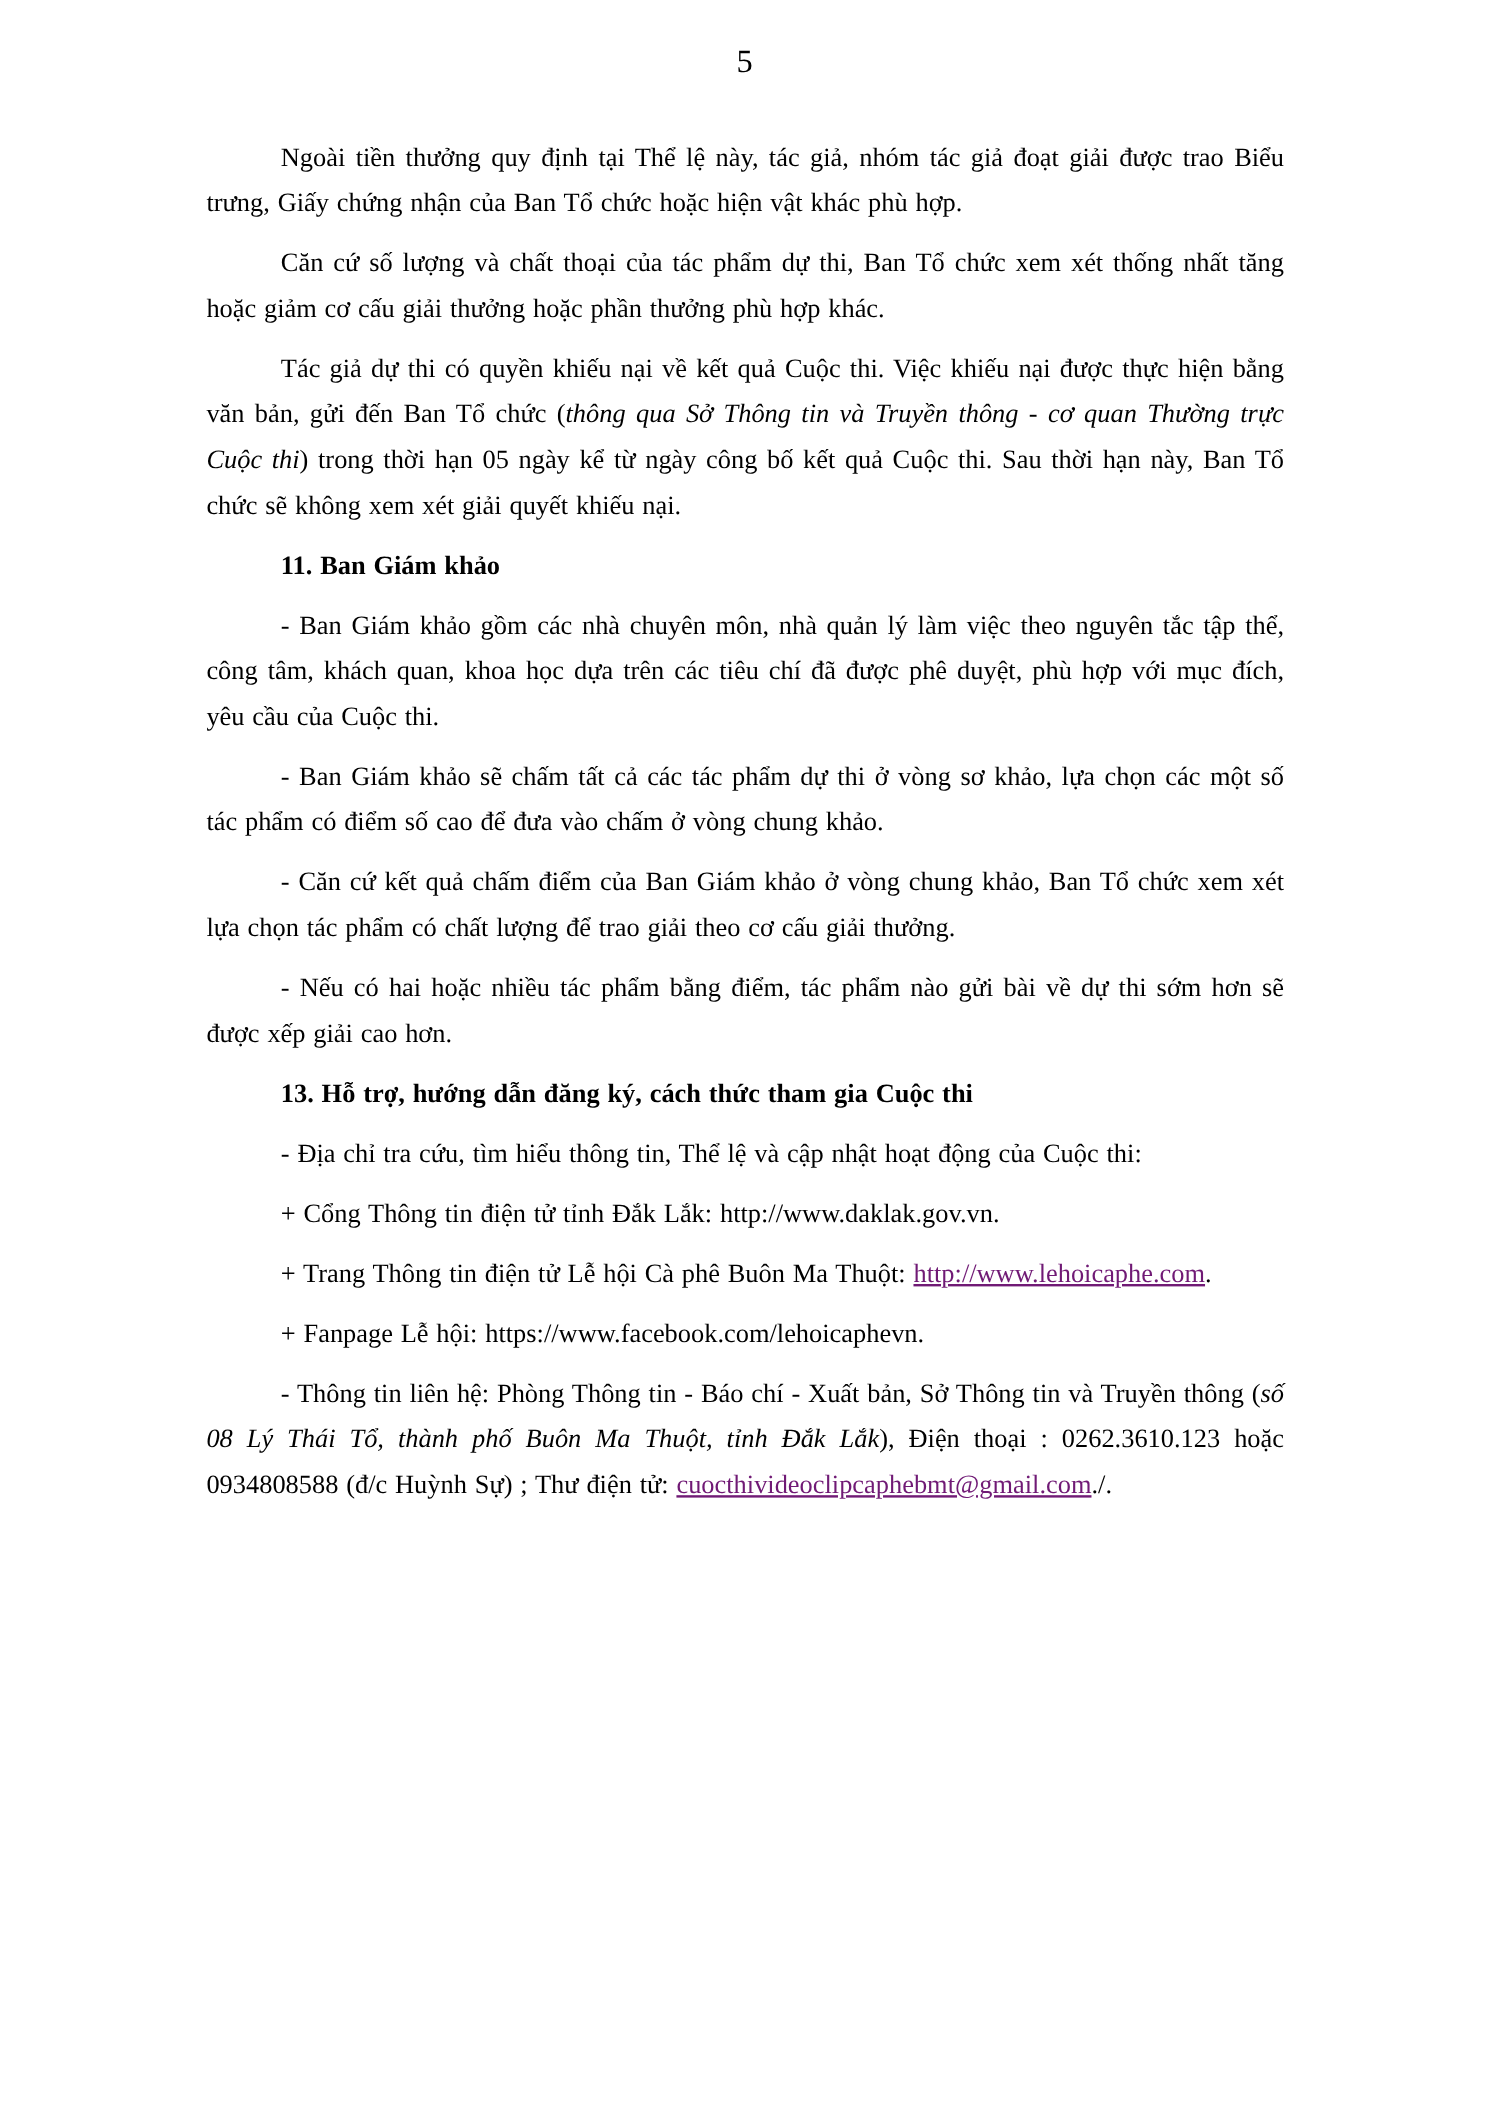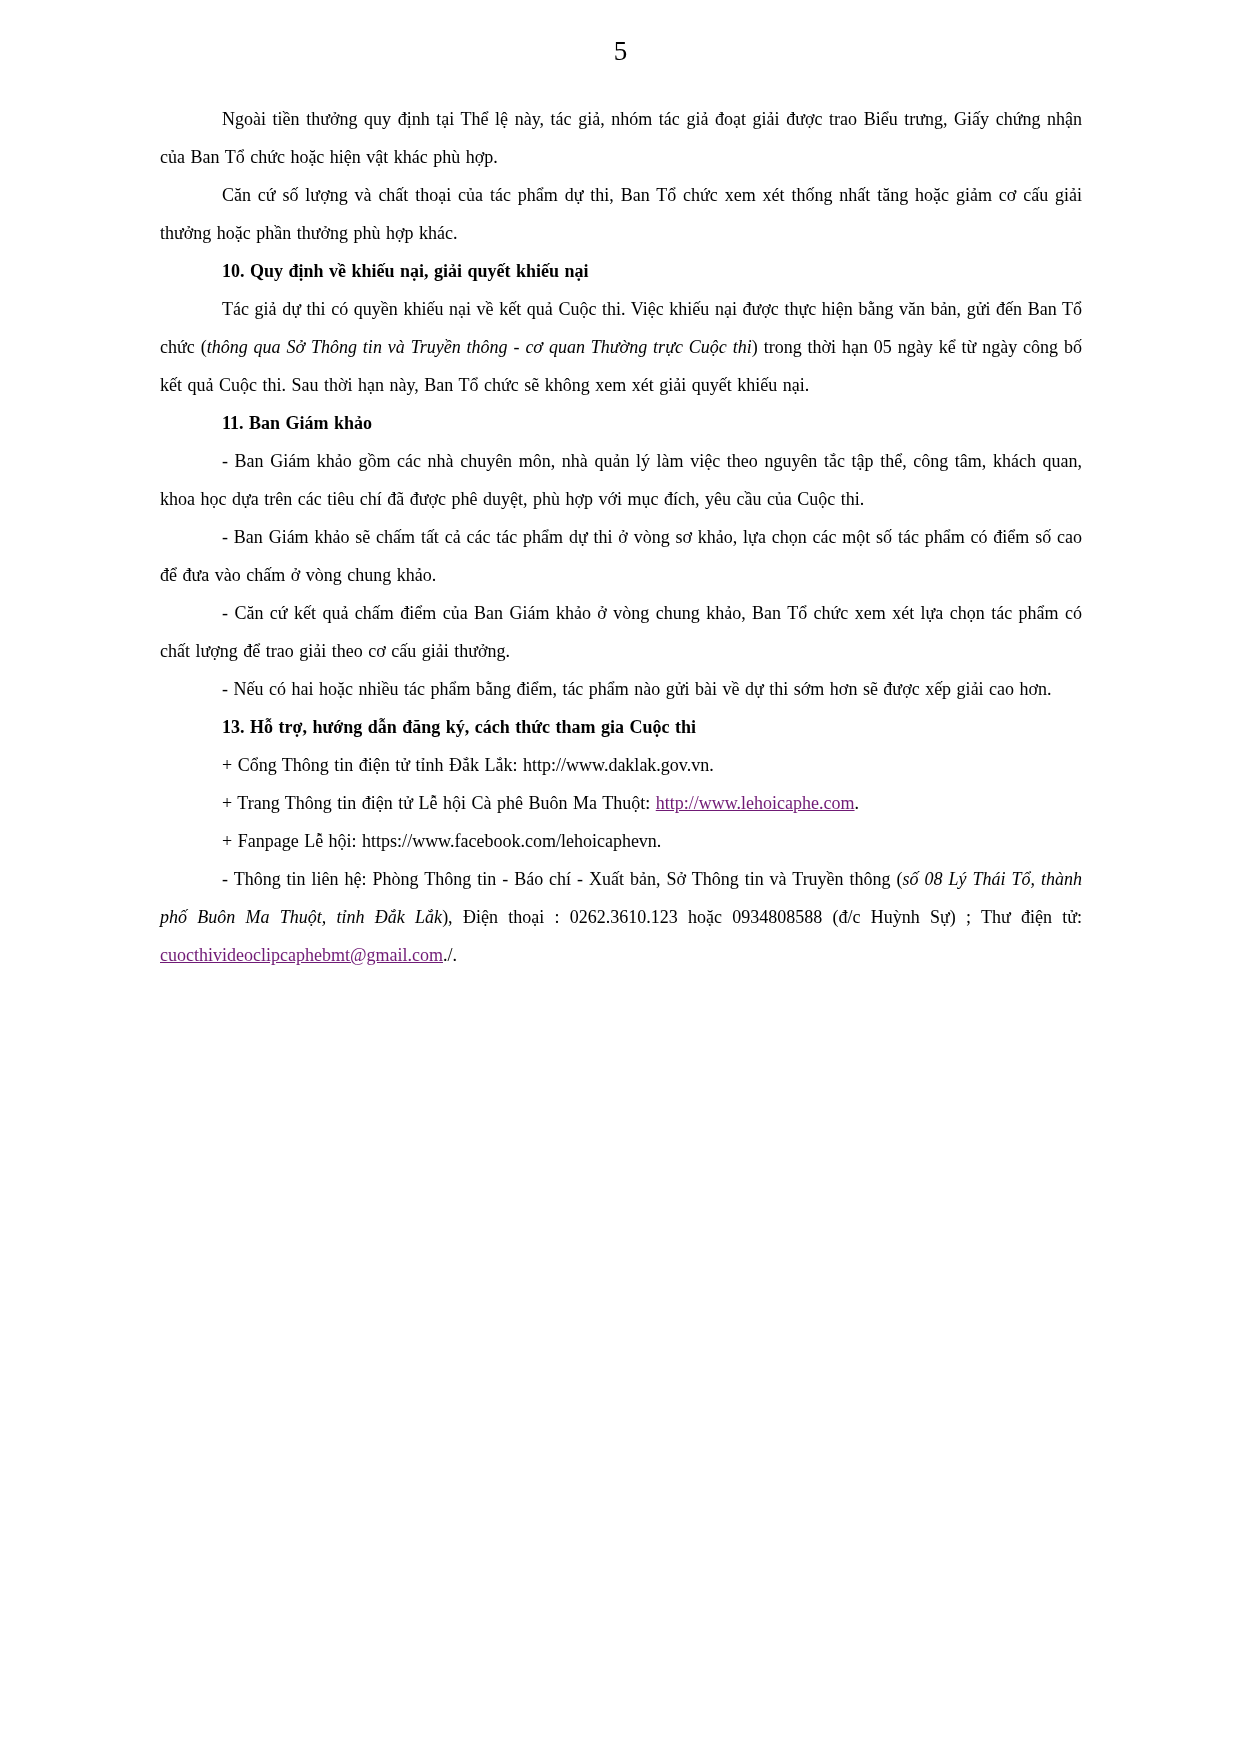--- a/index.html
+++ b/index.html
@@ -21,46 +21,46 @@
     font-size: 27px;
     line-height: 30px;
   }
   .doc-body {
     position: absolute;
     top: 100px;
     left: 160px;
     width: 922px;
   }
   .para {
-    margin: 0;
-    font-size: 18px;
+    margin: 12px;
+    font-size: 22px;
     line-height: 38px;
     text-align: justify;
     text-indent: 62px;
     word-spacing: 1px;
   }
   .seg-normal { font-weight: normal; font-style: normal; }
   .seg-bold   { font-weight: bold; }
   .seg-italic { font-style: italic; }
   .seg-link   { text-decoration: underline; color: #701a75; }
 </style>
 </head>
 <body>
 
 <div class="page">
   <div class="page-number">5</div>
   <div class="doc-body">
       <p class="para"><span class="seg-normal">Ngoài tiền thưởng quy định tại Thể lệ này, tác giả, nhóm tác giả đoạt giải được trao Biểu trưng, Giấy chứng nhận của Ban Tổ chức hoặc hiện vật khác phù hợp.</span></p>
       <p class="para"><span class="seg-normal">Căn cứ số lượng và chất thoại của tác phẩm dự thi, Ban Tổ chức xem xét thống nhất tăng hoặc giảm cơ cấu giải thưởng hoặc phần thưởng phù hợp khác.</span></p>
-      <p class="para"><span class="seg-bold">10. Quy định về khiếu nại, giải quyết khiếu nại</span></p>
       <p class="para"><span class="seg-normal">Tác giả dự thi có quyền khiếu nại về kết quả Cuộc thi. Việc khiếu nại được thực hiện bằng văn bản, gửi đến Ban Tổ chức (</span><span class="seg-italic">thông qua Sở Thông tin và Truyền thông - cơ quan Thường trực Cuộc thi</span><span class="seg-normal">) trong thời hạn 05 ngày kể từ ngày công bố kết quả Cuộc thi. Sau thời hạn này, Ban Tổ chức sẽ không xem xét giải quyết khiếu nại.</span></p>
       <p class="para"><span class="seg-bold">11. Ban Giám khảo</span></p>
       <p class="para"><span class="seg-normal">- Ban Giám khảo gồm các nhà chuyên môn, nhà quản lý làm việc theo nguyên tắc tập thể, công tâm, khách quan, khoa học dựa trên các tiêu chí đã được phê duyệt, phù hợp với mục đích, yêu cầu của Cuộc thi.</span></p>
       <p class="para"><span class="seg-normal">- Ban Giám khảo sẽ chấm tất cả các tác phẩm dự thi ở vòng sơ khảo, lựa chọn các một số tác phẩm có điểm số cao để đưa vào chấm ở vòng chung khảo.</span></p>
       <p class="para"><span class="seg-normal">- Căn cứ kết quả chấm điểm của Ban Giám khảo ở vòng chung khảo, Ban Tổ chức xem xét lựa chọn tác phẩm có chất lượng để trao giải theo cơ cấu giải thưởng.</span></p>
       <p class="para"><span class="seg-normal">- Nếu có hai hoặc nhiều tác phẩm bằng điểm, tác phẩm nào gửi bài về dự thi sớm hơn sẽ được xếp giải cao hơn.</span></p>
       <p class="para"><span class="seg-bold">13. Hỗ trợ, hướng dẫn đăng ký, cách thức tham gia Cuộc thi</span></p>
+      <p class="para"><span class="seg-normal">- Địa chỉ tra cứu, tìm hiểu thông tin, Thể lệ và cập nhật hoạt động của Cuộc thi:</span></p>
       <p class="para"><span class="seg-normal">+ Cổng Thông tin điện tử tỉnh Đắk Lắk: http://www.daklak.gov.vn.</span></p>
       <p class="para"><span class="seg-normal">+ Trang Thông tin điện tử Lễ hội Cà phê Buôn Ma Thuột: </span><span class="seg-link">http://www.lehoicaphe.com</span><span class="seg-normal">.</span></p>
       <p class="para"><span class="seg-normal">+ Fanpage Lễ hội: https://www.facebook.com/lehoicaphevn.</span></p>
       <p class="para"><span class="seg-normal">- Thông tin liên hệ: Phòng Thông tin - Báo chí - Xuất bản, Sở Thông tin và Truyền thông (</span><span class="seg-italic">số 08 Lý Thái Tổ, thành phố Buôn Ma Thuột, tỉnh Đắk Lắk</span><span class="seg-normal">), Điện thoại : 0262.3610.123 hoặc 0934808588 (đ/c Huỳnh Sự) ; Thư điện tử: </span><span class="seg-link">cuocthivideoclipcaphebmt@gmail.com</span><span class="seg-normal">./.</span></p>
     </div>
 </div>
 
 </body></html>

